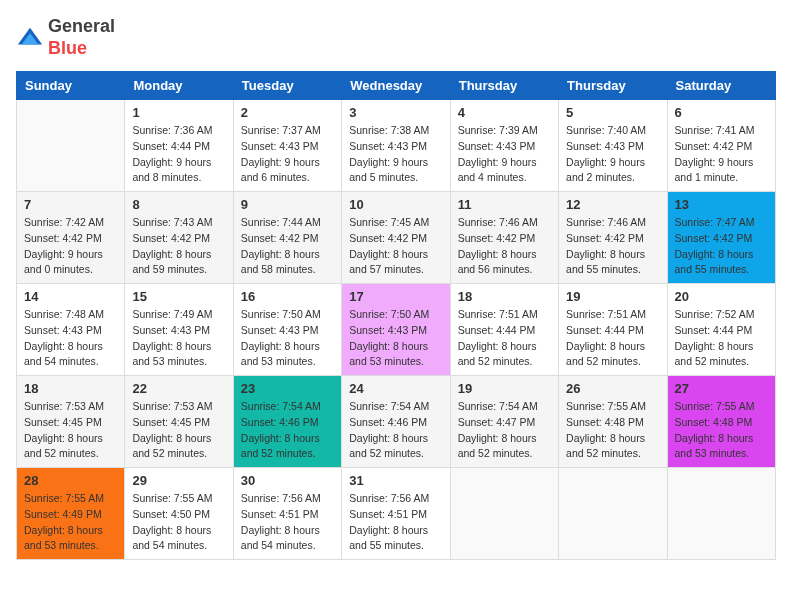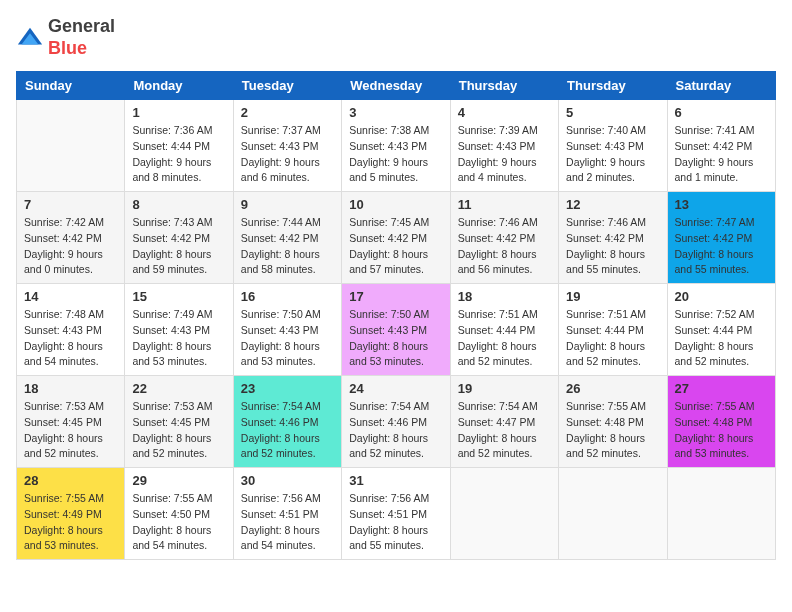--- a/index.html
+++ b/index.html
@@ -202,21 +202,21 @@
       </tr>
       <tr style="background: rgb(245, 245, 245);">
         <td style="background: rgb(245, 245, 245);">
           <span class="day-number">18</span>
           <div class="day-info">Sunrise: 7:53 AM<br>Sunset: 4:45 PM<br>Daylight: 8 hours and 52 minutes.</div>
         </td>
         <td style="background: rgb(245, 245, 245);">
           <span class="day-number">22</span>
           <div class="day-info">Sunrise: 7:53 AM<br>Sunset: 4:45 PM<br>Daylight: 8 hours and 52 minutes.</div>
         </td>
-        <td style="background: #5eead4;">
+        <td style="background: #14b8a6;">
           <span class="day-number">23</span>
           <div class="day-info">Sunrise: 7:54 AM<br>Sunset: 4:46 PM<br>Daylight: 8 hours and 52 minutes.</div>
         </td>
         <td style="background: rgb(245, 245, 245);">
           <span class="day-number">24</span>
           <div class="day-info">Sunrise: 7:54 AM<br>Sunset: 4:46 PM<br>Daylight: 8 hours and 52 minutes.</div>
         </td>
         <td style="background: rgb(245, 245, 245);">
           <span class="day-number">19</span>
           <div class="day-info">Sunrise: 7:54 AM<br>Sunset: 4:47 PM<br>Daylight: 8 hours and 52 minutes.</div>
@@ -224,21 +224,21 @@
         <td style="background: rgb(245, 245, 245);">
           <span class="day-number">26</span>
           <div class="day-info">Sunrise: 7:55 AM<br>Sunset: 4:48 PM<br>Daylight: 8 hours and 52 minutes.</div>
         </td>
         <td style="background: #d946ef;">
           <span class="day-number">27</span>
           <div class="day-info">Sunrise: 7:55 AM<br>Sunset: 4:48 PM<br>Daylight: 8 hours and 53 minutes.</div>
         </td>
       </tr>
       <tr style="background: rgb(255, 255, 255);">
-        <td style="background: #fde047;">
+        <td style="background: #f97316;">
           <span class="day-number">28</span>
           <div class="day-info">Sunrise: 7:55 AM<br>Sunset: 4:49 PM<br>Daylight: 8 hours and 53 minutes.</div>
         </td>
         <td style="background: rgb(255, 255, 255);">
           <span class="day-number">29</span>
           <div class="day-info">Sunrise: 7:55 AM<br>Sunset: 4:50 PM<br>Daylight: 8 hours and 54 minutes.</div>
         </td>
         <td style="background: rgb(255, 255, 255);">
           <span class="day-number">30</span>
           <div class="day-info">Sunrise: 7:56 AM<br>Sunset: 4:51 PM<br>Daylight: 8 hours and 54 minutes.</div>

